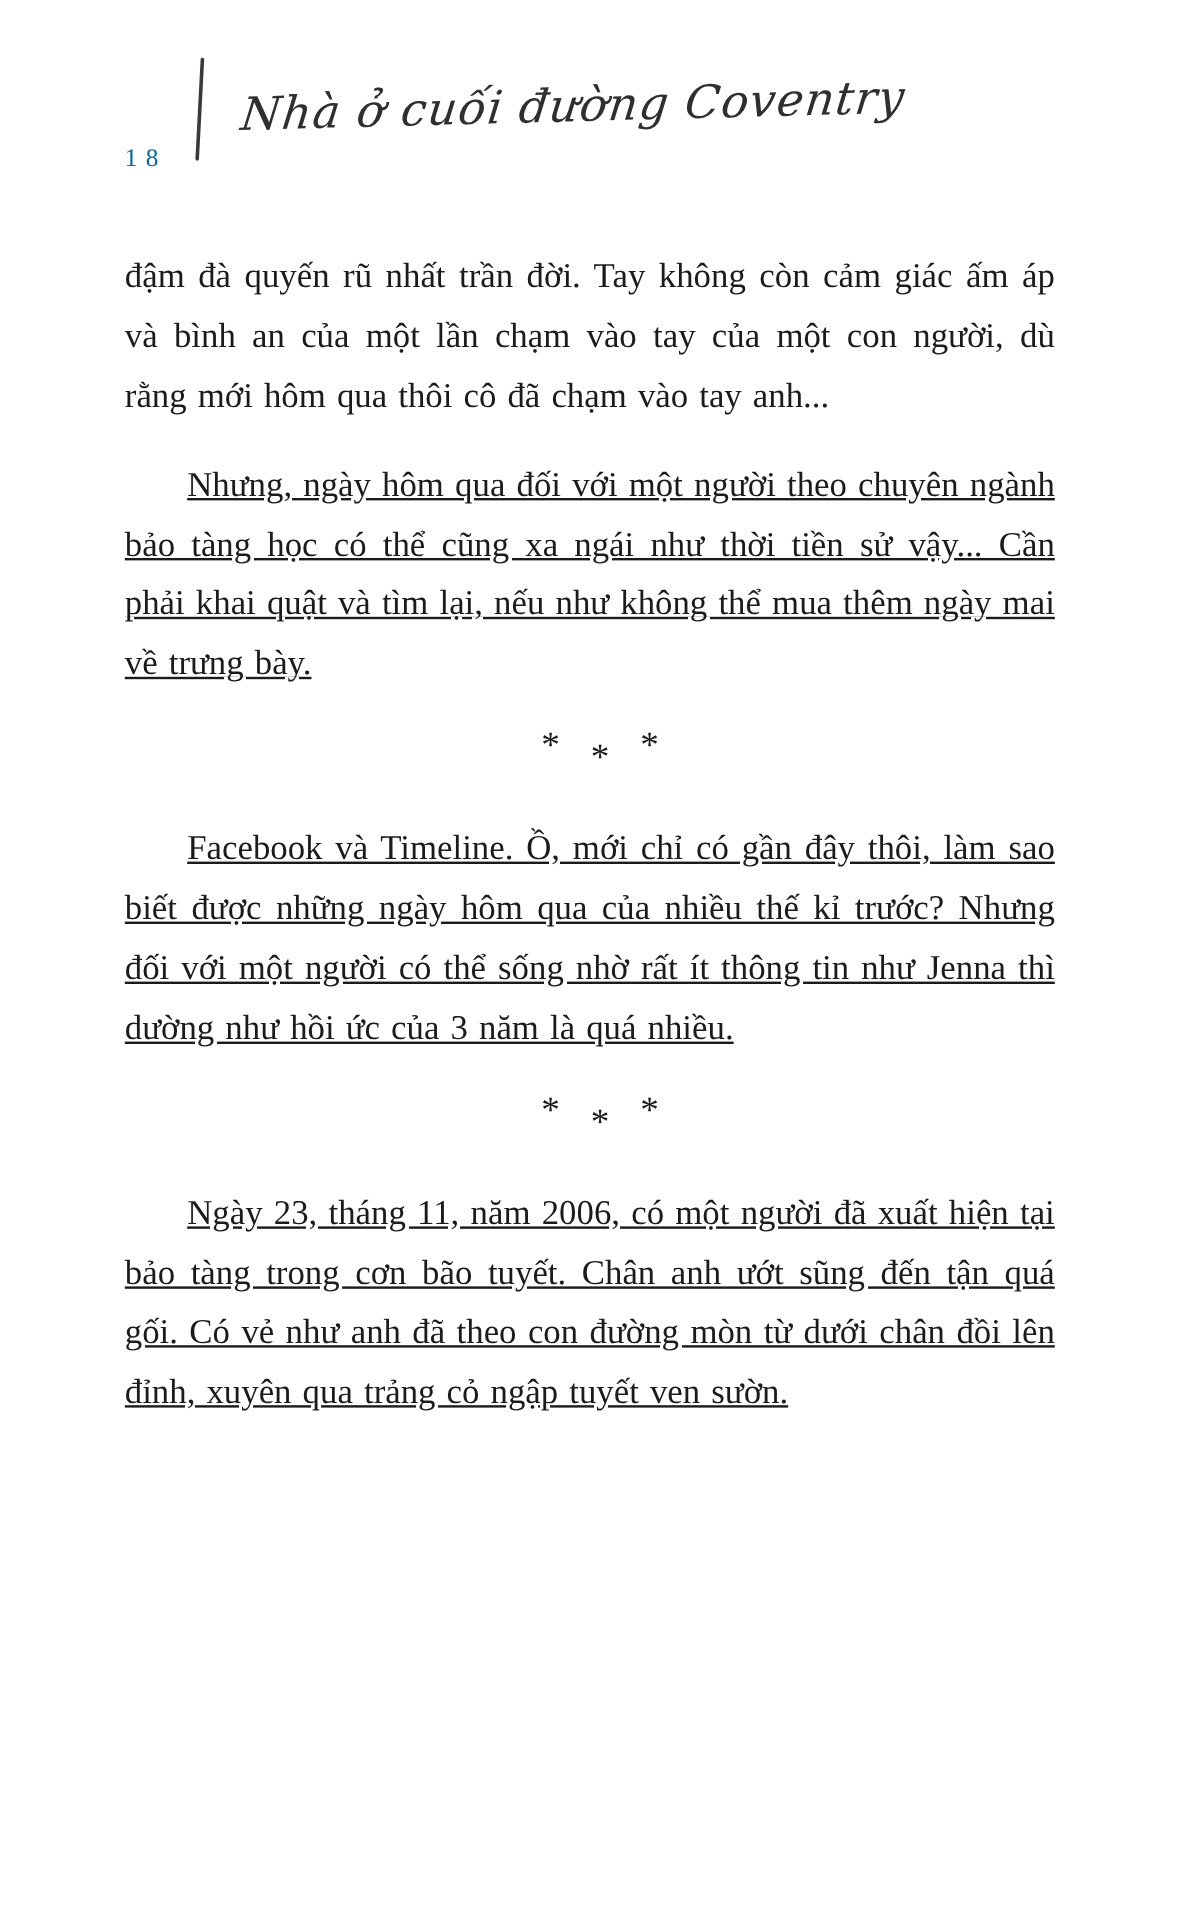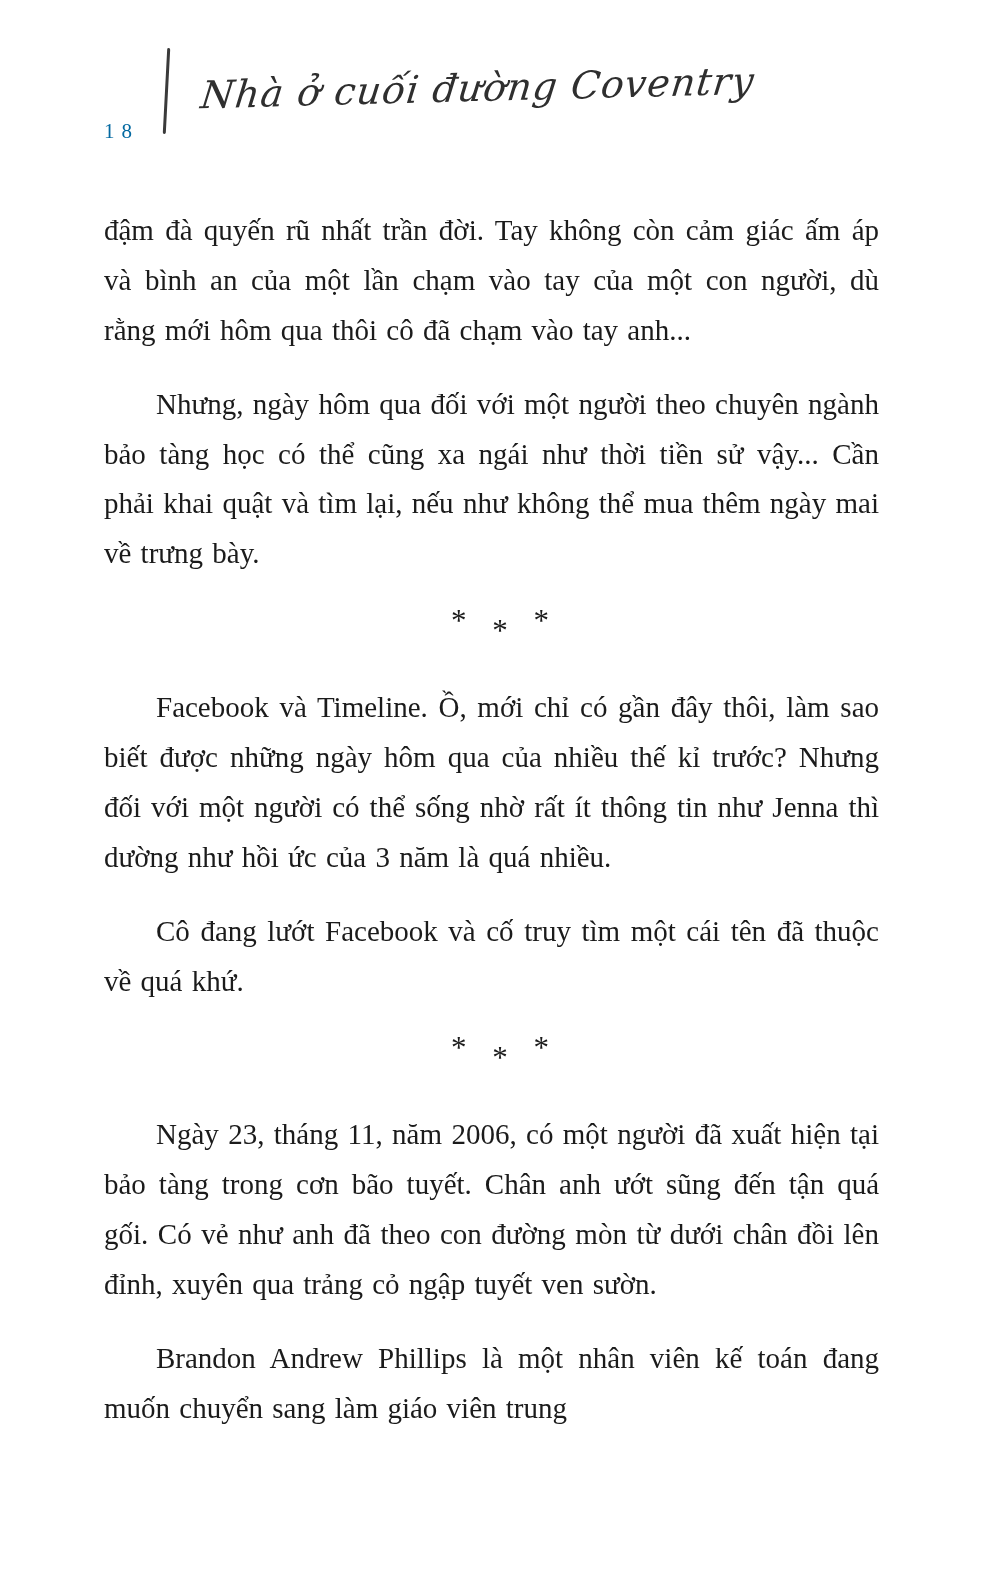--- a/index.html
+++ b/index.html
@@ -61,20 +61,21 @@
   }
   .para {
     font-size: 29px;
     line-height: 1.72;
     text-align: justify;
     margin: 0 17px 24px 0;
     word-spacing: 2px;
   }
   .para.indent {
     text-indent: 52px;
+    text-decoration: underline;
   }
   .separator {
     text-align: center;
     font-size: 31px;
     height: 62px;
     margin: 6px 0 18px 0;
     color: #1b1b1b;
   }
   .sep-star {
     display: inline-block;
@@ -103,27 +104,25 @@
     <p class="para indent">Nhưng, ngày hôm qua đối với một người theo chuyên ngành bảo tàng học có thể cũng xa ngái như thời tiền sử vậy... Cần phải khai quật và tìm lại, nếu như không thể mua thêm ngày mai về trưng bày.</p>
 
     <div class="separator">
       <span class="sep-star">*</span>
       <span class="sep-star sep-mid">*</span>
       <span class="sep-star">*</span>
     </div>
 
     <p class="para indent">Facebook và Timeline. Ồ, mới chỉ có gần đây thôi, làm sao biết được những ngày hôm qua của nhiều thế kỉ trước? Nhưng đối với một người có thể sống nhờ rất ít thông tin như Jenna thì dường như hồi ức của 3 năm là quá nhiều.</p>
 
-    <p class="para indent">Cô đang lướt Facebook và cố truy tìm một cái tên đã thuộc về quá khứ.</p>
 
     <div class="separator">
       <span class="sep-star">*</span>
       <span class="sep-star sep-mid">*</span>
       <span class="sep-star">*</span>
     </div>
 
     <p class="para indent">Ngày 23, tháng 11, năm 2006, có một người đã xuất hiện tại bảo tàng trong cơn bão tuyết. Chân anh ướt sũng đến tận quá gối. Có vẻ như anh đã theo con đường mòn từ dưới chân đồi lên đỉnh, xuyên qua trảng cỏ ngập tuyết ven sườn.</p>
 
-    <p class="para indent">Brandon Andrew Phillips là một nhân viên kế toán đang muốn chuyển sang làm giáo viên trung</p>
 
   </main>
 
 </div>
 
 </body></html>

